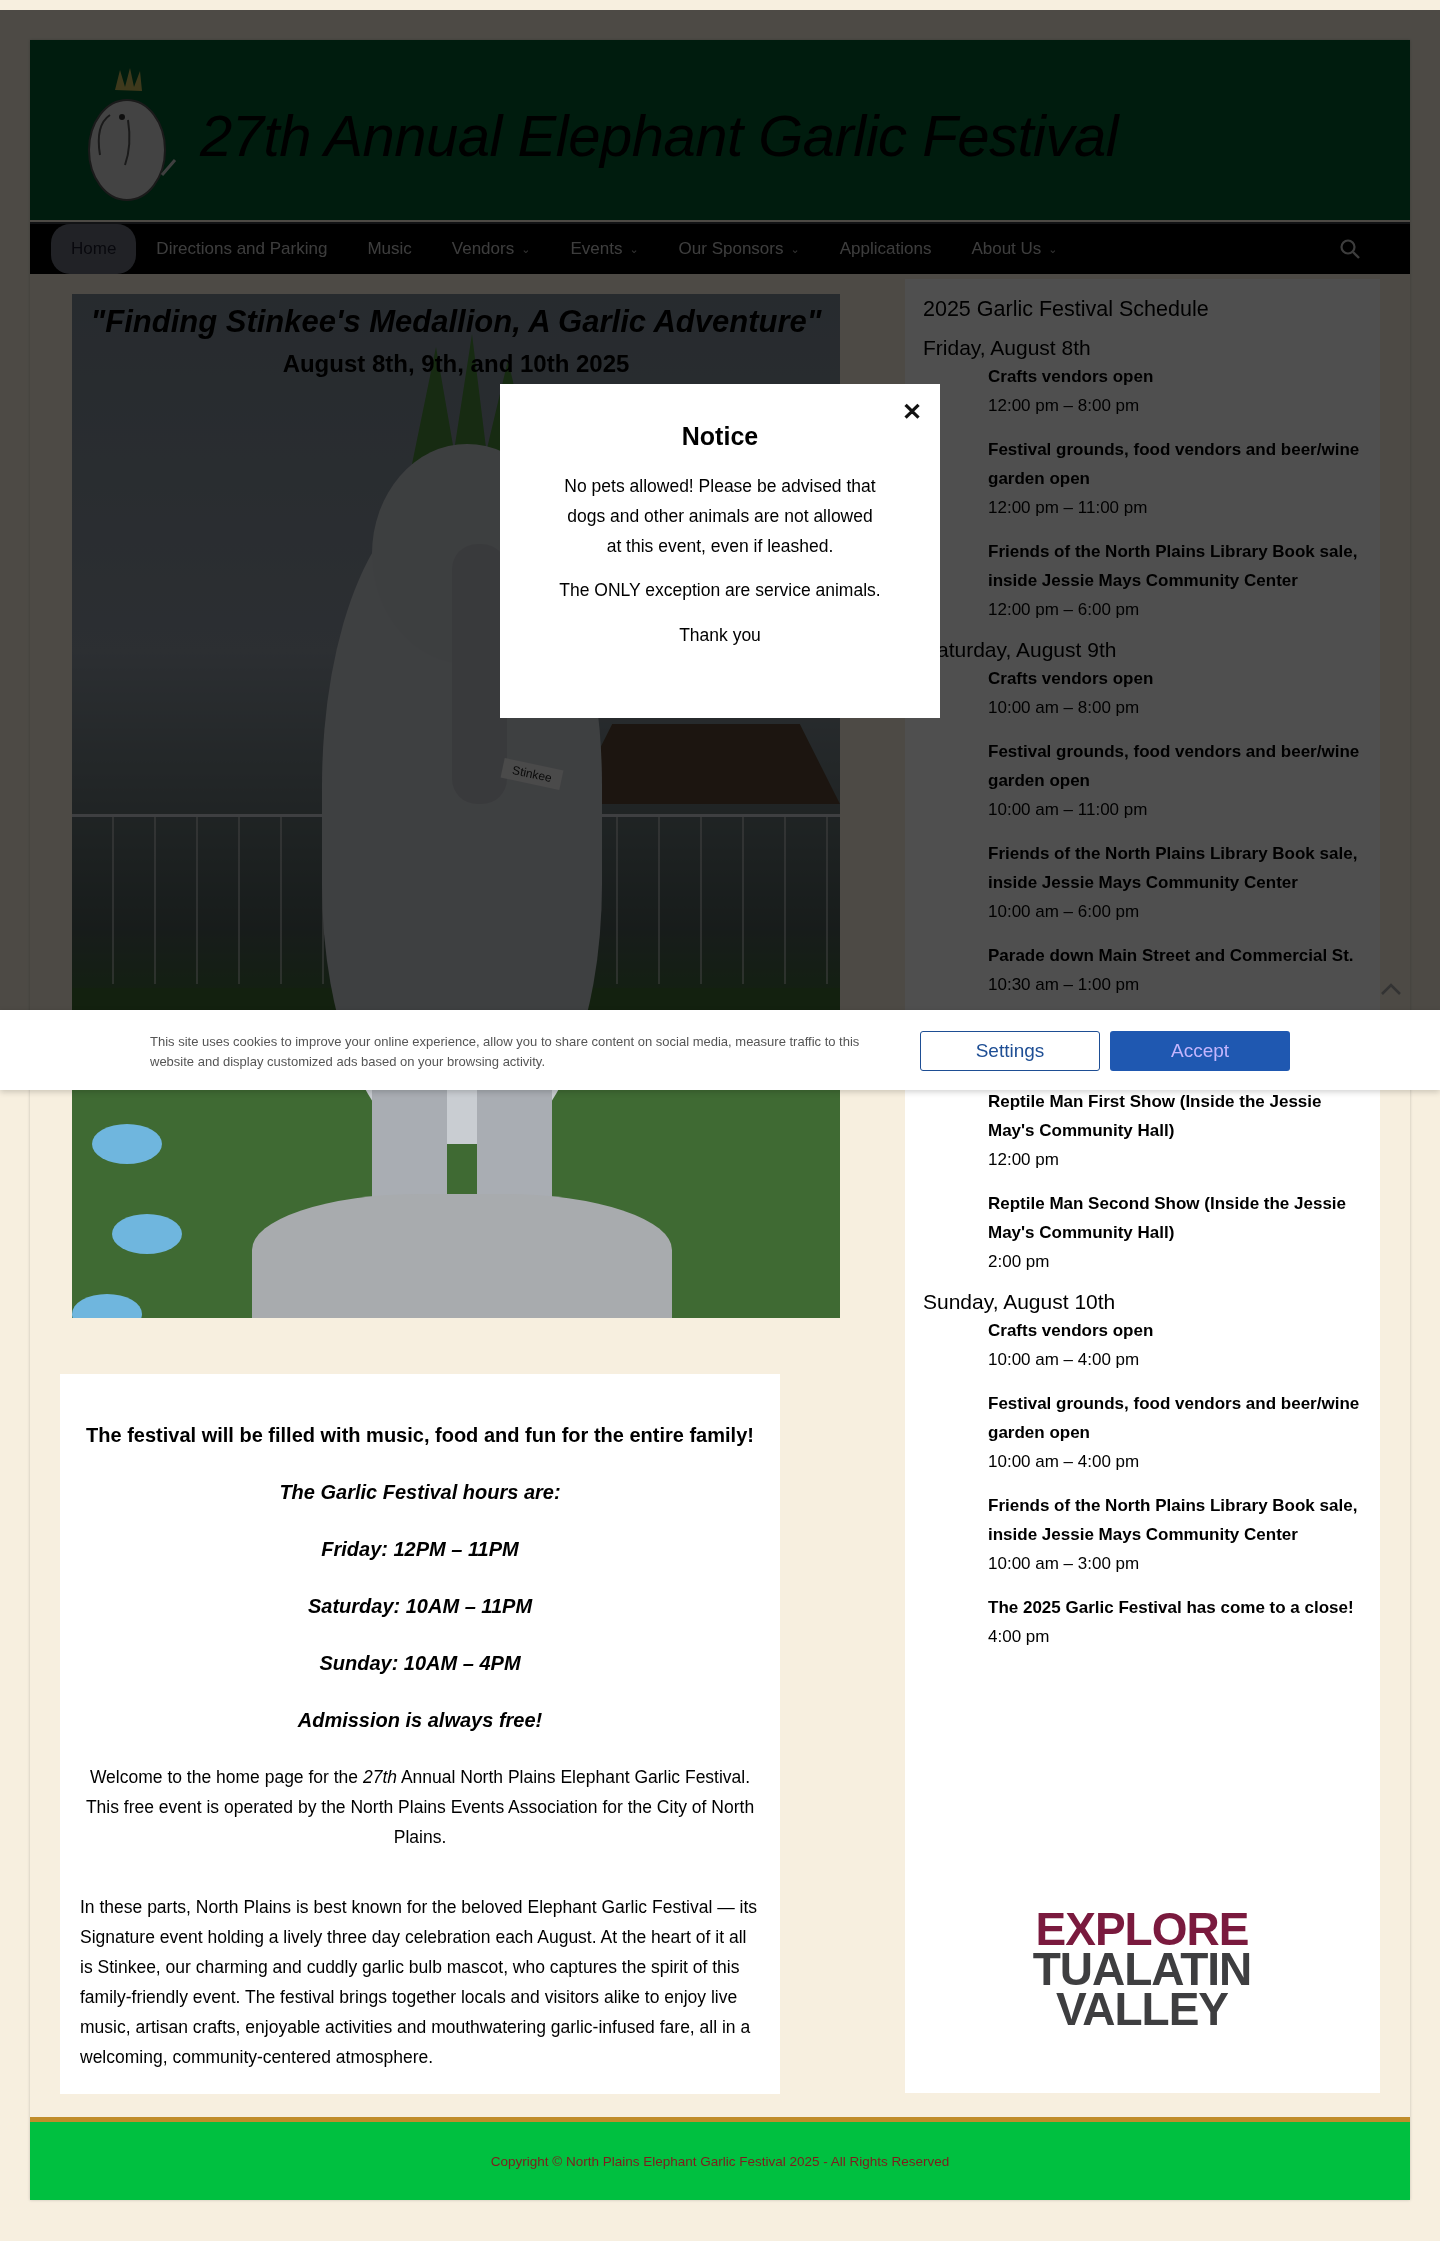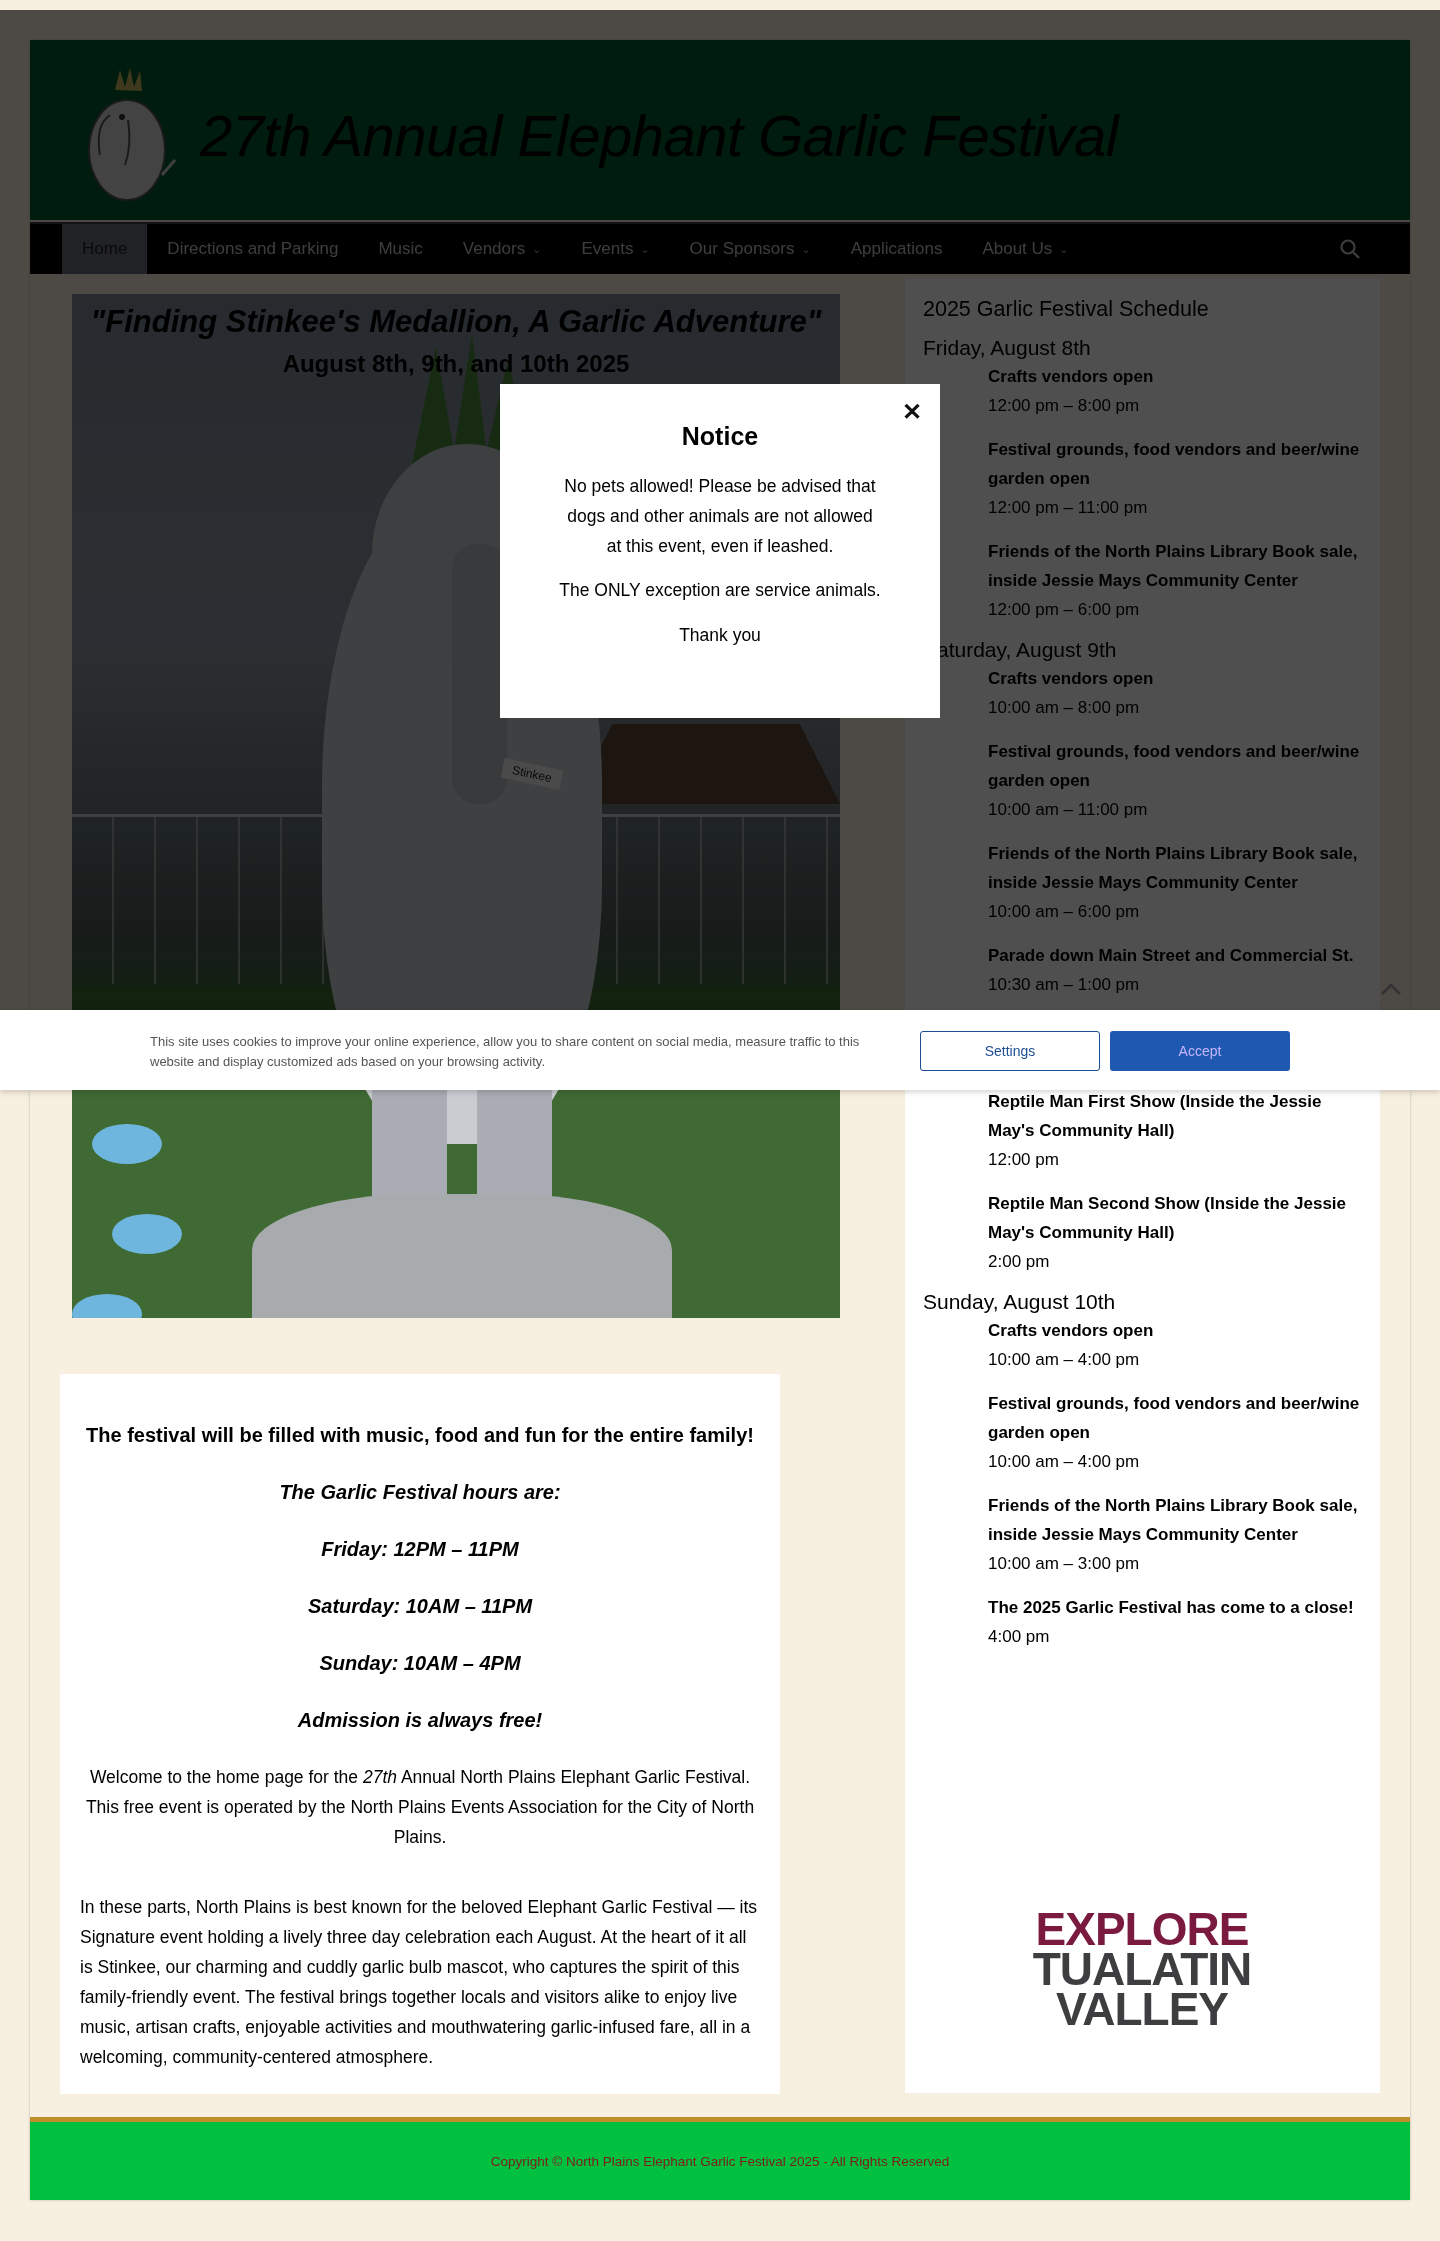--- a/index.html
+++ b/index.html
@@ -30,21 +30,21 @@
     }
     .nav {
       position: absolute; left: 0; top: 182px; width: 1380px; height: 52px;
       background: #000; display: flex; align-items: center;
       border-top: 2px solid #3a3f45;
     }
     .nav-item {
       height: 50px; display: flex; align-items: center; padding: 0 20px;
       font-size: 17px; color: #c6c6c6; white-space: nowrap; cursor: pointer;
     }
-    .nav-item.first { margin-left: 32px; }
+    .nav-item.first { margin-left: 21px; border-radius: 19px; }
     .nav-item.active { background: #6b6f7c; color: #1a1a2a; }
     .nav-item .chev { font-size: 11px; margin-left: 7px; color: #a8a8a8; }
     .nav-search { position: absolute; right: 48px; top: 13px; width: 24px; height: 24px; }
 
     .main-col { position: absolute; left: 30px; top: 254px; width: 792px; }
     .hero {
       position: absolute; left: 0; top: 0; width: 792px; height: 1040px;
       background: #f7efdf;
     }
     .photo {
@@ -107,21 +107,21 @@
     .modal-title { margin-top: 38px; font-size: 25px; font-weight: bold; }
     .modal-text { margin-top: 20px; font-size: 17.5px; line-height: 30px; padding: 0 40px; }
     .modal-text2 { margin-top: 19px; font-size: 17.5px; }
     .modal-text3 { margin-top: 24px; font-size: 17.5px; }
 
     .cookie {
       position: absolute; left: 0; top: 1010px; width: 1440px; height: 80px;
       background: #fff; z-index: 30; box-shadow: 0 2px 6px rgba(0,0,0,0.18);
     }
     .cookie-text { position: absolute; left: 150px; top: 22px; width: 730px; font-size: 13px; line-height: 20px; color: #555; }
-    .cookie-btn { position: absolute; top: 21px; width: 180px; height: 40px; border-radius: 3px; font-size: 14px; display: flex; align-items: center; justify-content: center; cursor: pointer; }
+    .cookie-btn { position: absolute; top: 21px; width: 180px; height: 40px; border-radius: 3px; font-size: 19px; display: flex; align-items: center; justify-content: center; cursor: pointer; }
     .cookie-settings { left: 920px; border: 1px solid #1e4e94; color: #1e4e94; background: #fff; }
     .cookie-accept { left: 1110px; background: #1f58b1; color: #c4b5fd; }
   </style>
 </head>
 <body>
 
 <div class="site">
   <div class="header">
     <svg class="logo" viewBox="0 0 115 140">
       <path d="M45 25 L50 5 L55 22 L60 3 L64 22 L70 6 L72 26 Z" fill="#c9b85a"></path>

